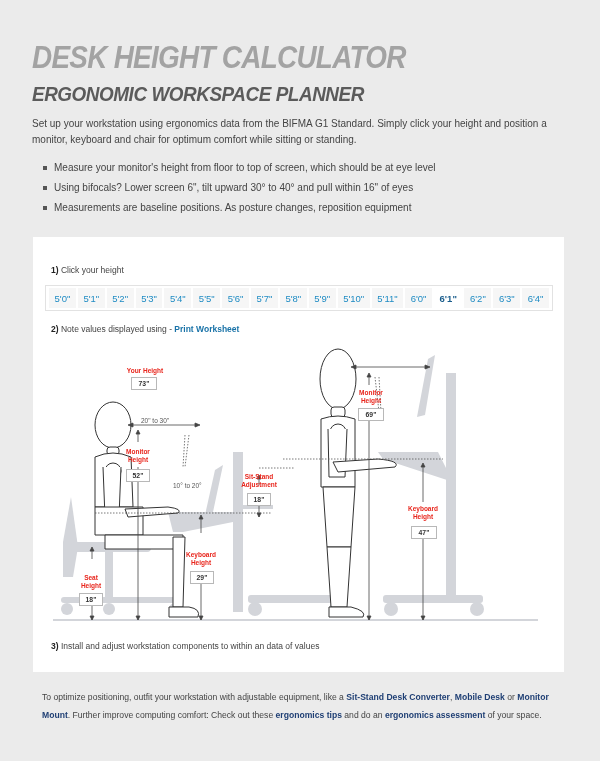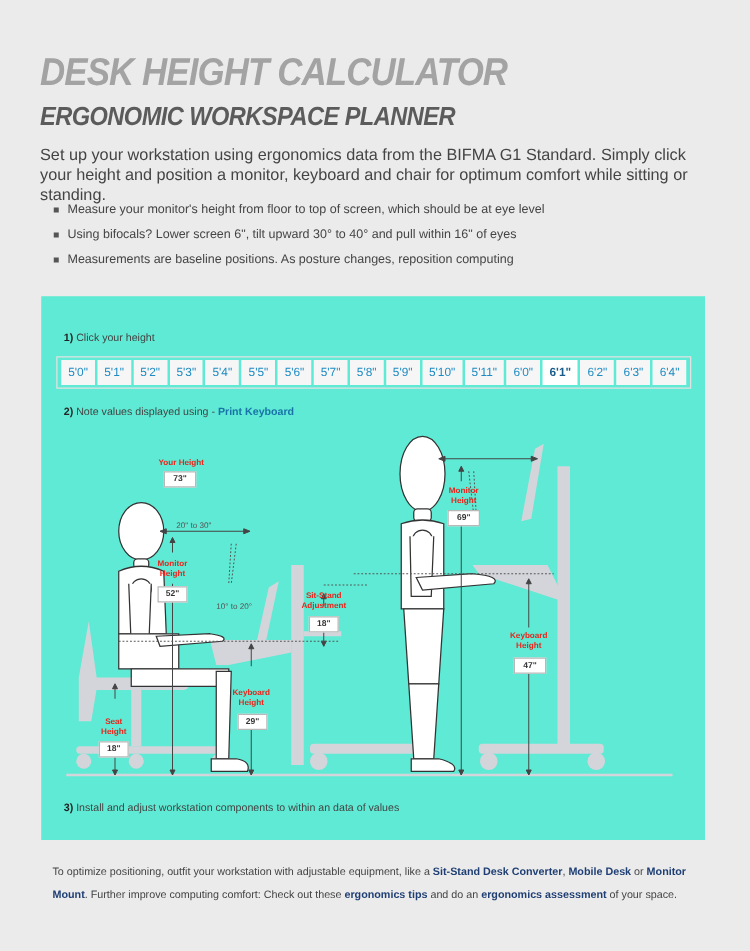--- a/index.html
+++ b/index.html
@@ -14,35 +14,35 @@
     white-space: nowrap;
   }
   .subtitle {
     position: absolute; left: 32px; top: 82px;
     font-size: 21px; font-weight: bold; font-style: italic;
     color: #5b5b5b; letter-spacing: -0.5px; transform: scaleX(0.9); transform-origin: left;
     white-space: nowrap;
   }
   .intro {
     position: absolute; left: 32px; top: 116px; width: 540px;
-    font-size: 13px; line-height: 16px; color: #444;
+    font-size: 10px; line-height: 16px; color: #444;
   }
   .bullets {
     position: absolute; left: 40px; top: 158px; list-style: none;
   }
   .bullets li {
     font-size: 10px; line-height: 20px; color: #444; position: relative; padding-left: 14px; white-space: nowrap;
   }
   .bullets li .bullet-mark {
     position: absolute; left: 3px; top: 8px; width: 4px; height: 4px; background: #555;
   }
 
   .card {
     position: absolute; left: 33px; top: 237px; width: 531px; height: 435px;
-    background: #5eead4;
+    background: #ffffff;
   }
   .step { position: absolute; left: 18px; font-size: 8.5px; color: #444; white-space: nowrap; }
   .step b { color: #222; }
   .step a { color: #1a73a8; text-decoration: none; font-weight: bold; }
 
   .height-bar {
     position: absolute; left: 12px; top: 48px; width: 508px; height: 26px;
     border: 1px solid #e2e2e2; display: flex; align-items: center; padding: 0 3px; gap: 2px;
   }
   .height-btn {
@@ -72,21 +72,21 @@
 </head>
 <body>
 
 <div class="title">DESK HEIGHT CALCULATOR</div>
 <div class="subtitle">ERGONOMIC WORKSPACE PLANNER</div>
 <p class="intro">Set up your workstation using ergonomics data from the BIFMA G1 Standard. Simply click your height and position a monitor, keyboard and chair for optimum comfort while sitting or standing.</p>
 
 <ul class="bullets">
   <li><span class="bullet-mark"></span><span>Measure your monitor's height from floor to top of screen, which should be at eye level</span></li>
   <li><span class="bullet-mark"></span><span>Using bifocals? Lower screen 6", tilt upward 30° to 40° and pull within 16" of eyes</span></li>
-  <li><span class="bullet-mark"></span><span>Measurements are baseline positions. As posture changes, reposition computing</span></li>
+  <li><span class="bullet-mark"></span><span>Measurements are baseline positions. As posture changes, reposition equipment</span></li>
 </ul>
 
 <div class="card">
   <div class="step" style="top:28px;">
     <b>1)</b> <span>Click your height</span>
   </div>
 
   <div class="height-bar" id="height-bar">
       <button class="height-btn">5'0"</button>
       <button class="height-btn">5'1"</button>
@@ -101,21 +101,21 @@
       <button class="height-btn">5'10"</button>
       <button class="height-btn">5'11"</button>
       <button class="height-btn">6'0"</button>
       <button class="height-btn selected">6'1"</button>
       <button class="height-btn">6'2"</button>
       <button class="height-btn">6'3"</button>
       <button class="height-btn">6'4"</button>
     </div>
 
   <div class="step" style="top:87px;">
-    <b>2)</b> <span>Note values displayed using - </span><a href="#">Print Keyboard</a>
+    <b>2)</b> <span>Note values displayed using - </span><a href="#">Print Worksheet</a>
   </div>
 
   <div class="diagram">
     <svg width="531" height="300" viewBox="0 0 531 300">
 
       <line x1="20" y1="283" x2="505" y2="283" stroke="#d3d5da" stroke-width="2"></line>
 
       <g fill="#d3d5da">
         <polygon points="135,175 200,175 200,185 150,195 140,195"></polygon>
         <rect x="200" y="115" width="10" height="160"></rect>

